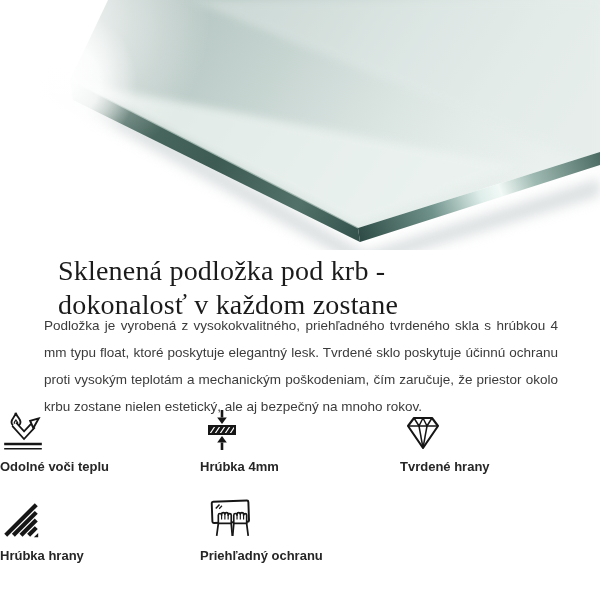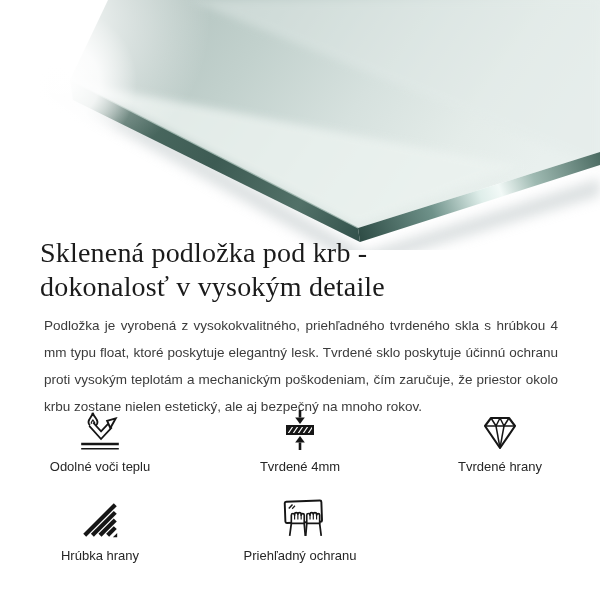--- a/index.html
+++ b/index.html
@@ -2,34 +2,34 @@
 <html><head>
 <meta charset="utf-8">
 <style>
   html,body{margin:0;padding:0;background:#ffffff;}
   .page{
     position:relative;width:600px;height:600px;background:#ffffff;overflow:hidden;
     font-family:"Liberation Sans",sans-serif;color:#1b1b1b;
   }
   .hero{position:absolute;top:0;left:0;width:600px;height:250px;}
   .headline{
-    position:absolute;top:236px;left:40px;right:36px;margin:0;
+    position:absolute;top:236px;left:40px;right:36px;margin:18px;
     font-family:"Liberation Serif",serif;font-weight:400;
     font-size:28px;line-height:34px;color:#1b1b1b;letter-spacing:.2px;
   }
   .headline span{display:block;}
   .description{
     position:absolute;top:308px;left:40px;right:38px;margin:4px;
     font-size:13.5px;line-height:27px;color:#3b3b3b;text-align:justify;
   }
   .features{
     position:absolute;top:406px;left:0;width:600px;
     display:grid;grid-template-columns:repeat(3,200px);row-gap:20px;
   }
-  .feature{display:flex;flex-direction:column;align-items:center;}
+  .feature{display:flex;flex-direction:column;align-items:flex-start;font-weight:bold;}
   .icon-box{height:46px;display:flex;align-items:flex-end;justify-content:center;}
   .feature-label{margin-top:7px;font-size:13px;line-height:16px;color:#262626;text-align:center;}
   svg{display:block;}
 </style>
 </head>
 <body>
 
 <div class="page">
 
   <svg class="hero" viewBox="0 0 600 250" aria-hidden="true">
@@ -85,21 +85,21 @@
     <path d="M70 80 L358 228 L360 242 L73 100 Z" fill="url(#leftEdgeGrad)"></path>
     <path d="M358 228 L600 152 L600 165 L360 242 Z" fill="url(#rightEdgeGrad)"></path>
     <line x1="70" y1="80" x2="358" y2="228" stroke="#a3bbb3" stroke-width="1.4" opacity="0.8"></line>
 
     <rect x="0" y="0" width="230" height="190" fill="url(#tipFade)"></rect>
     <rect x="0" y="0" width="260" height="140" fill="url(#cornerFade)"></rect>
   </svg>
 
   <h1 class="headline">
     <span>Sklenená podložka pod krb -</span>
-    <span>dokonalosť v vysokým detaile</span>
+    <span>dokonalosť v každom zostane</span>
   </h1>
 
   <p class="description">Podložka je vyrobená z vysokokvalitného, priehľadného tvrdeného skla s hrúbkou 4 mm typu float, ktoré poskytuje elegantný lesk. Tvrdené sklo poskytuje účinnú ochranu proti vysokým teplotám a mechanickým poškodeniam, čím zaručuje, že priestor okolo krbu zostane nielen estetický, ale aj bezpečný na mnoho rokov.</p>
 
   <div class="features">
 
     <div class="feature">
       <div class="icon-box">
         <svg width="46" height="42" viewBox="0 0 44 40">
           <g stroke="#161616" fill="none">
@@ -132,21 +132,21 @@
             <line x1="21" y1="28" x2="29" y2="16"></line>
             <line x1="26" y1="28" x2="34" y2="16"></line>
             <line x1="31" y1="28" x2="39" y2="16"></line>
           </g>
           <line x1="22" y1="2" x2="22" y2="9.5" stroke="#161616" stroke-width="2.6"></line>
           <polygon points="17.2,9.5 26.8,9.5 22,16" fill="#161616"></polygon>
           <line x1="22" y1="42" x2="22" y2="34.5" stroke="#161616" stroke-width="2.6"></line>
           <polygon points="17.2,34.5 26.8,34.5 22,28" fill="#161616"></polygon>
         </svg>
       </div>
-      <div class="feature-label">Tvrdené 4mm</div>
+      <div class="feature-label">Hrúbka 4mm</div>
     </div>
 
 
     <div class="feature">
       <div class="icon-box">
         <svg width="46" height="40" viewBox="0 0 46 40">
           <g fill="none" stroke="#161616" stroke-linejoin="round">
             <polygon points="14,6 32,6 38,14 23,36 8,14" stroke-width="2.1"></polygon>
             <line x1="8" y1="14" x2="38" y2="14" stroke-width="1.5"></line>
             <polyline points="14,6 19,14 23,6 27,14 32,6" stroke-width="1.5"></polyline>

